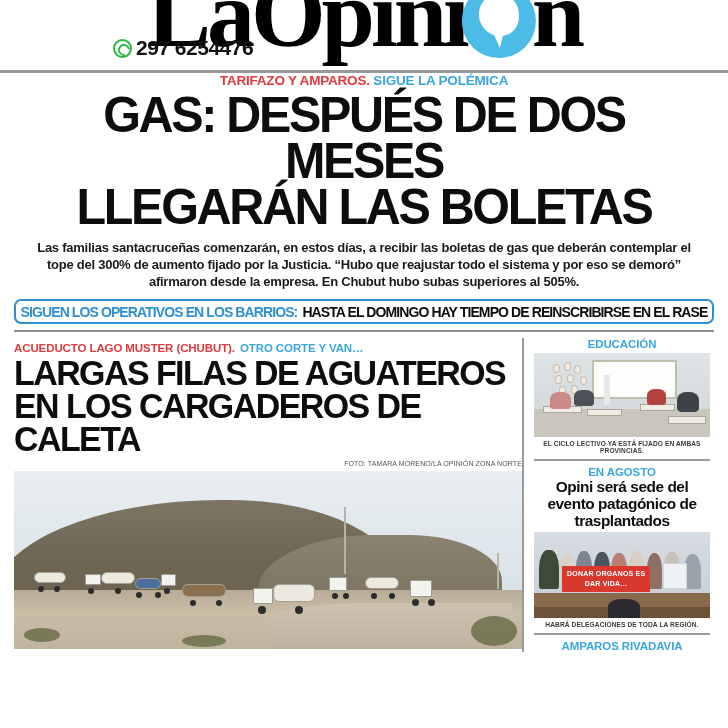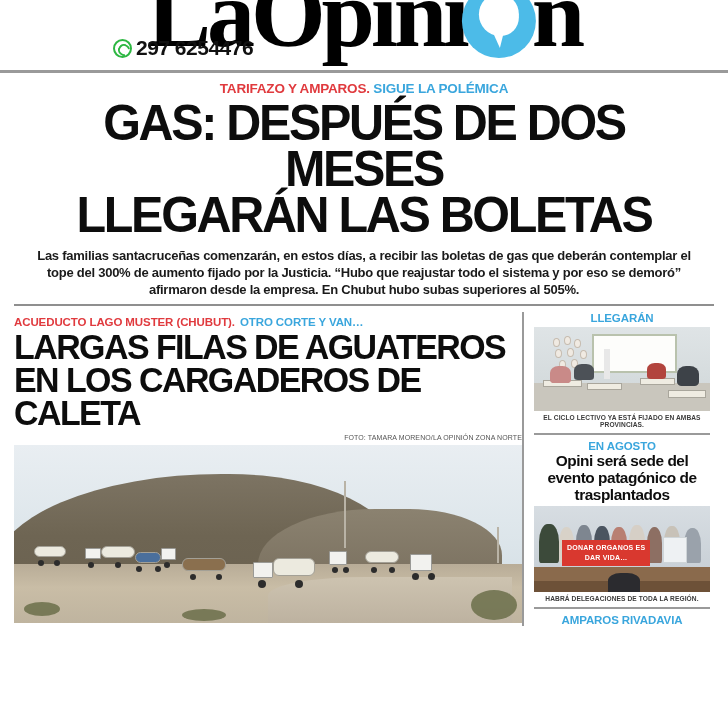--- a/index.html
+++ b/index.html
@@ -68,21 +68,21 @@
   }
   .zona-norte {
     position: absolute; left: 347px; top: 34px;
     font-family: "Liberation Sans", sans-serif;
     font-weight: bold; font-size: 25px; letter-spacing: -0.2px; color: #111;
   }
   .rule-thick { height: 3px; background: #9a9a9a; margin: 2px 0 0 0; }
 
   
   .kicker-center {
-    text-align: center; margin-top: 8px;
+    text-align: center; margin-top: 0;
     font-weight: bold; font-size: 13.5px; letter-spacing: -0.2px;
   }
   .kicker-red { color: #e03a3e; }
   .kicker-blue { color: #3aa6dd; }
 
   .lead-head {
     text-align: center;
     font-weight: bold;
     font-size: 50px;
     line-height: 0.92;
@@ -238,20 +238,26 @@
   <div class="kicker-center">
     <span class="kicker-red">TARIFAZO Y AMPAROS.</span>
     <span class="kicker-blue">SIGUE LA POLÉMICA</span>
   </div>
   <div class="lead-head">
     <div>GAS: DESPUÉS DE DOS MESES</div>
     <div>LLEGARÁN LAS BOLETAS</div>
   </div>
   <div class="lead-body">Las familias santacruceñas comenzarán, en estos días, a recibir las boletas de gas que deberán contemplar el tope del 300% de aumento fijado por la Justicia. “Hubo que reajustar todo el sistema y por eso se demoró” afirmaron desde la empresa. En Chubut hubo subas superiores al 505%.</div>
 
+  <div class="banner-wrap">
+    <div class="banner">
+      <span class="banner-a">SIGUEN LOS OPERATIVOS EN LOS BARRIOS:</span>
+      <span class="banner-b">HASTA EL DOMINGO HAY TIEMPO DE REINSCRIBIRSE EN EL RASE</span>
+    </div>
+  </div>
   <div class="rule-thin"></div>
 
   <div class="body-grid">
 
     <div class="col-main">
       <div class="kicker-row">
         <span class="k-red">ACUEDUCTO LAGO MUSTER (CHUBUT).</span><span class="k-blue">OTRO CORTE Y VAN…</span>
       </div>
       <div class="sec-head">
         <div>LARGAS FILAS DE AGUATEROS</div>
@@ -316,21 +322,21 @@
         </div>
         <div class="bush" style="left:2%;bottom:4%;width:36px;height:14px;"></div>
         <div class="bush" style="left:33%;bottom:1%;width:44px;height:12px;"></div>
         <div class="bush" style="left:90%;bottom:2%;width:46px;height:30px;"></div>
       </div>
     </div>
 
     <div class="col-side">
 
       <div>
-        <div class="s-kicker">LLEGARÁN</div>
+        <div class="s-kicker">EDUCACIÓN</div>
         <div class="photo ph-class">
           <div class="cls-wall"></div>
           <div class="cls-dots">
             <span style="left:11%;top:13%;"></span>
               <span style="left:17%;top:10%;"></span>
               <span style="left:23%;top:14%;"></span>
             <span style="left:12%;top:26%;"></span>
               <span style="left:19%;top:24%;"></span>
               <span style="left:26%;top:27%;"></span>
             <span style="left:14%;top:39%;"></span>

